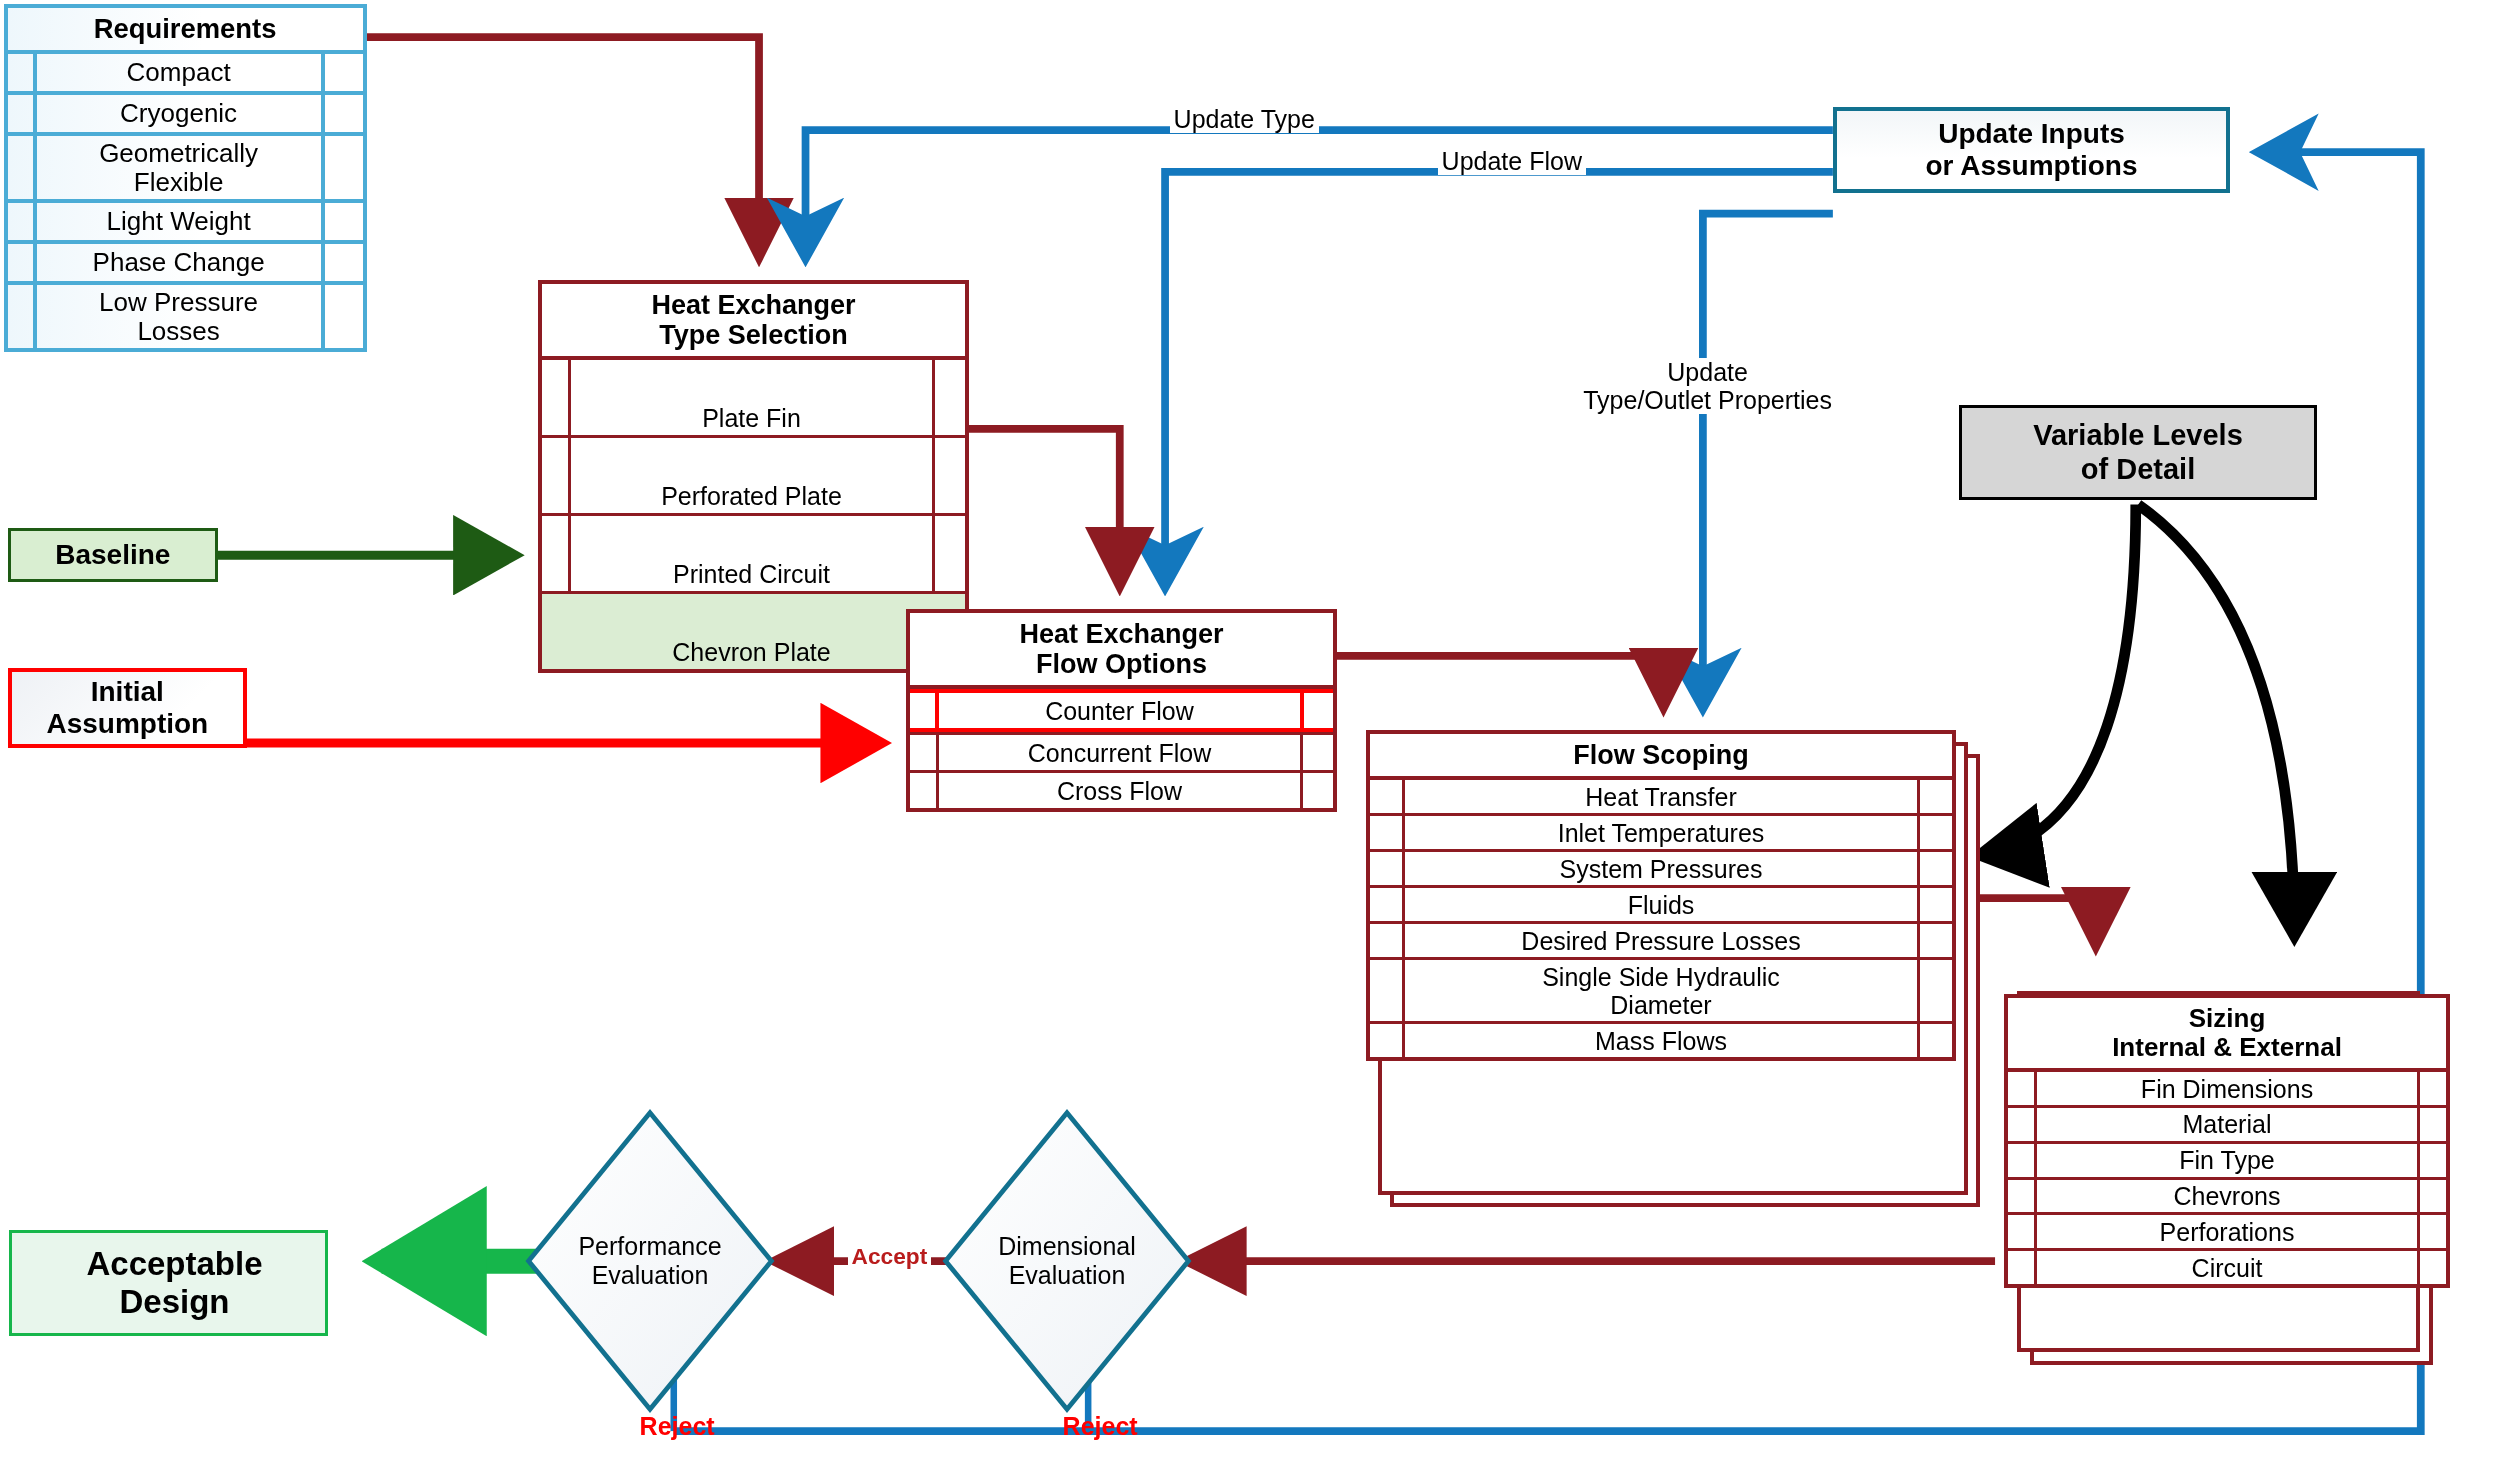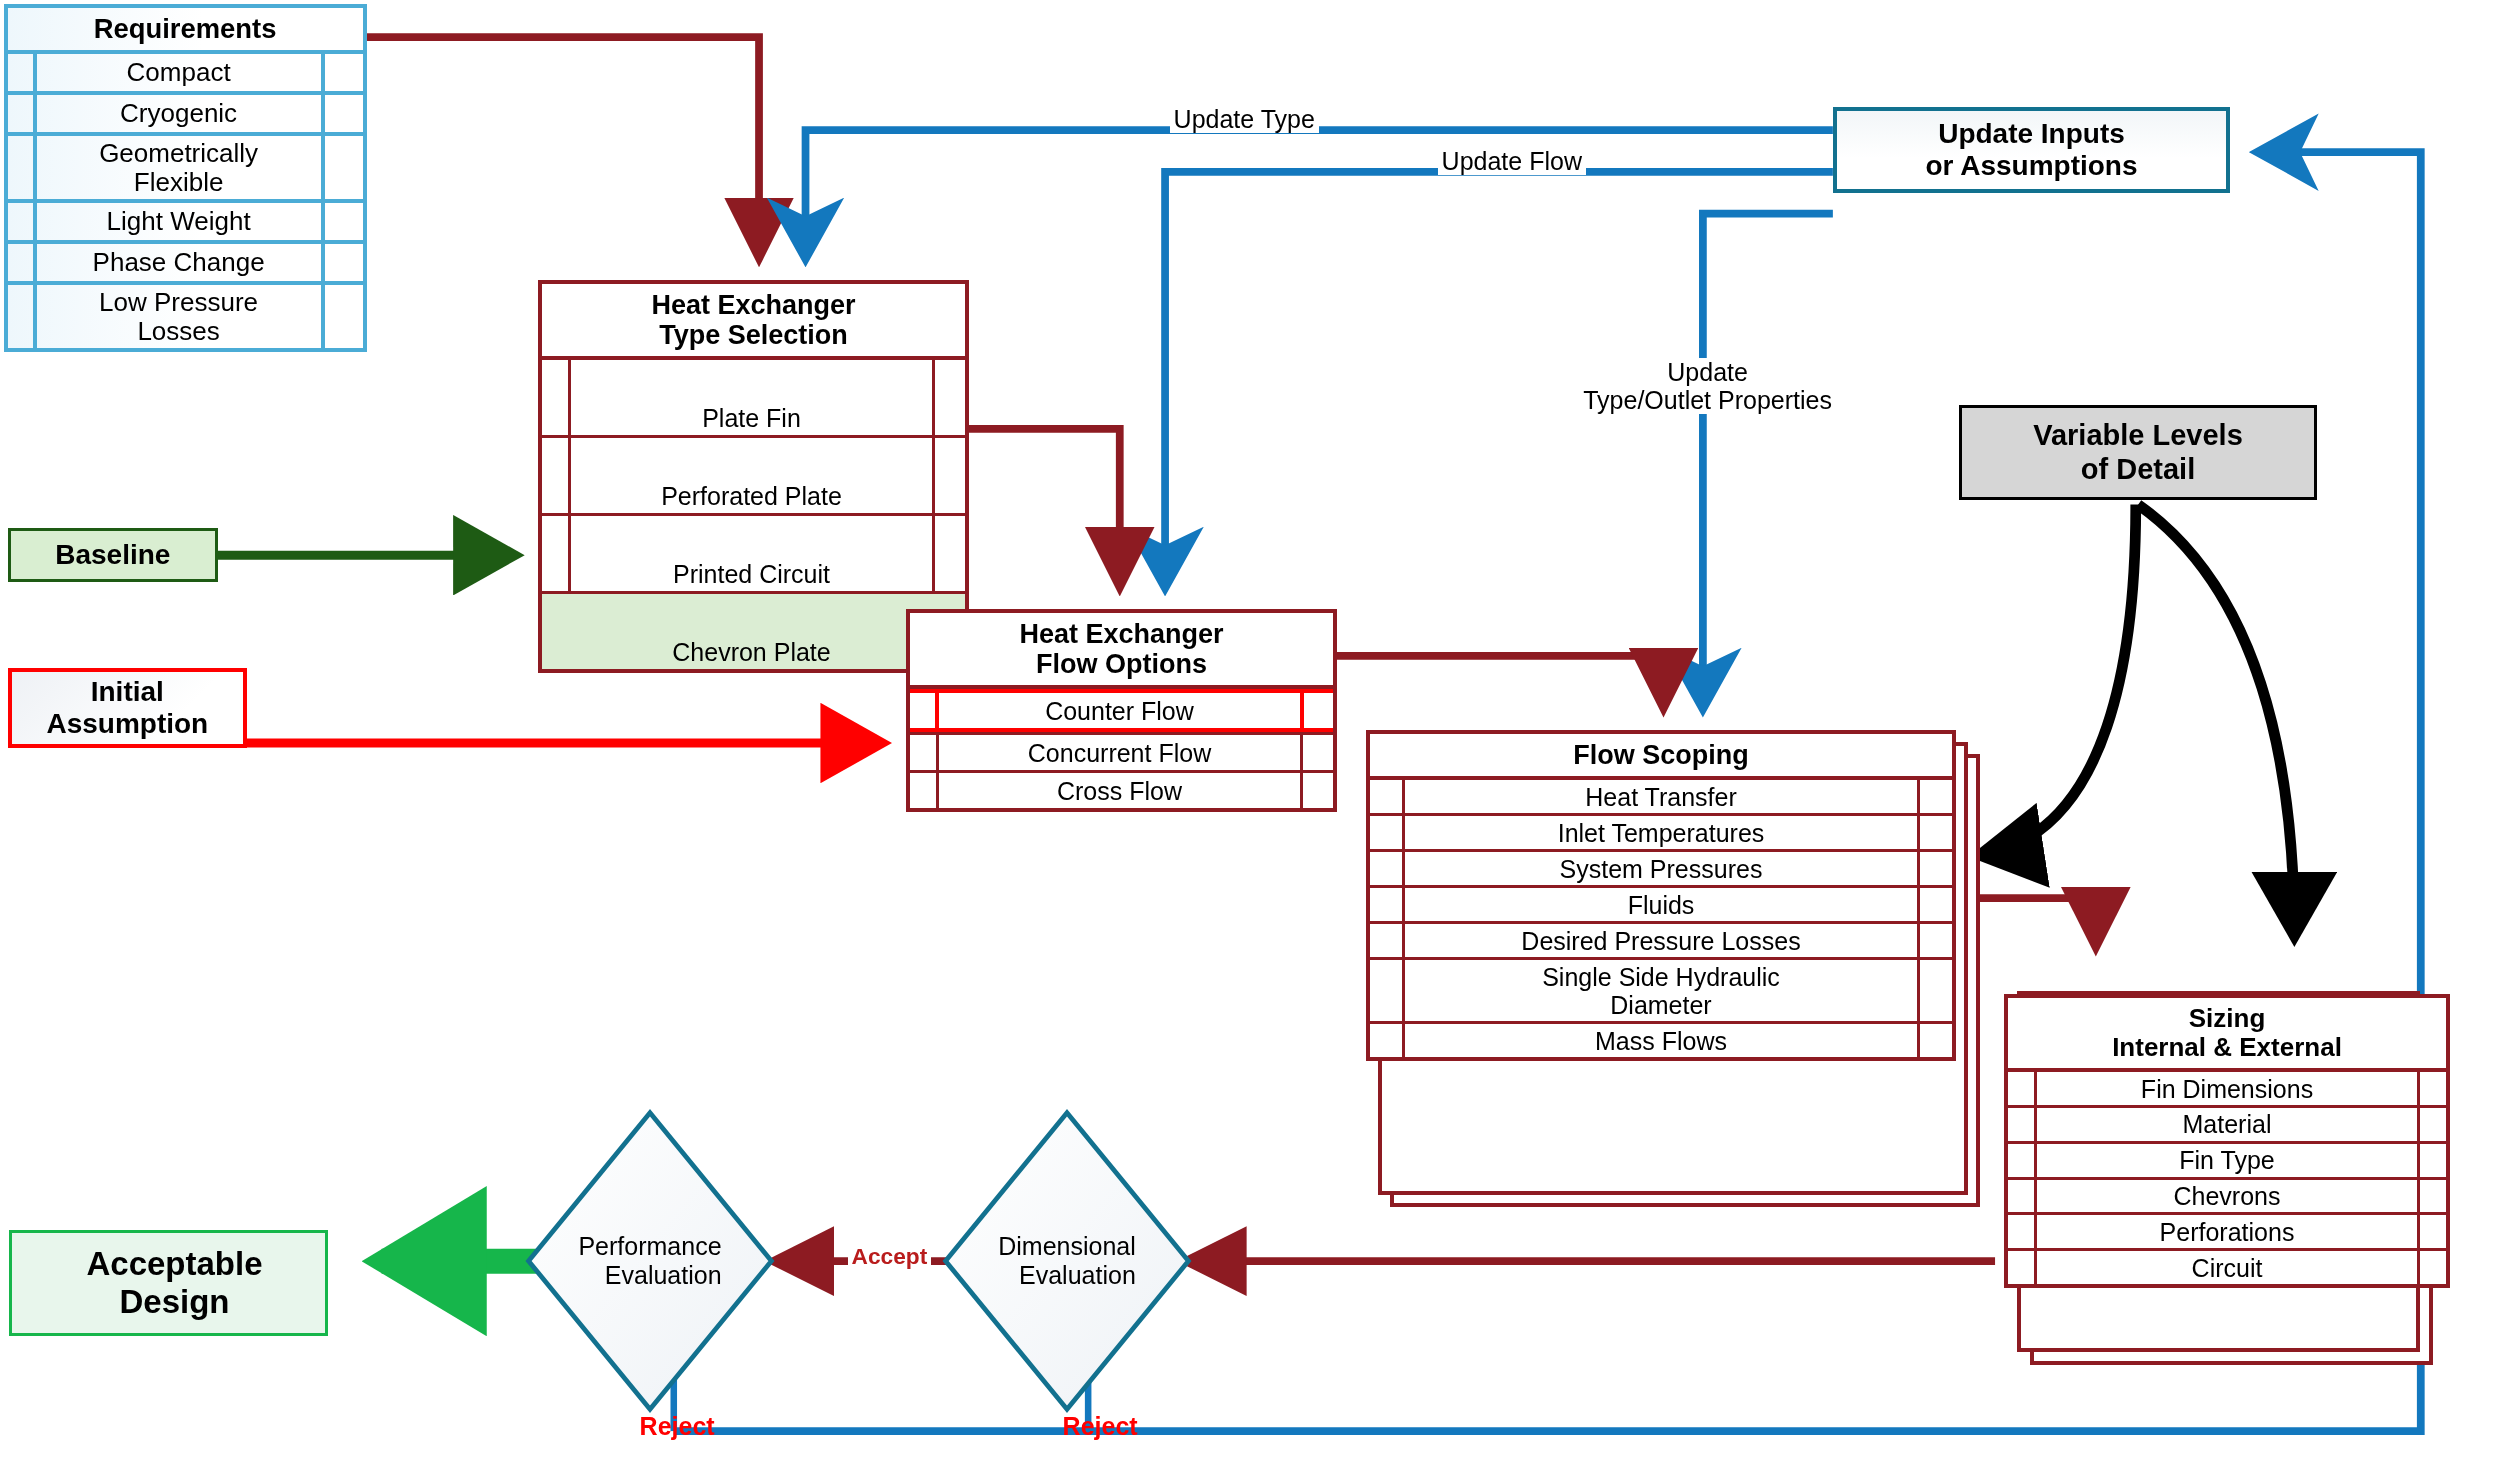--- a/index.html
+++ b/index.html
@@ -80,21 +80,21 @@
              font-size:28px;}
   #vlod{left:1959px;top:405px;width:358px;height:95px;
         border:3.6px solid #000;background:#D6D6D6;font-size:29px;}
   #accdesign{left:9px;top:1230px;width:319px;height:106px;
              border:3.6px solid #16B64B;background:#E8F6EC;font-size:33px;}
 
   
   .diamond{position:absolute;}
   .diamond .dtxt{position:absolute;left:0;top:0;width:100%;height:100%;
                  display:flex;flex-direction:column;align-items:center;
-                 justify-content:center;text-align:right;font-size:25px;
+                 justify-content:center;text-align:center;font-size:25px;
                  line-height:1.15;}
 
   
   .elab{position:absolute;font-size:25px;line-height:1.12;text-align:center;
         background:#fff;padding:0 3.6px;white-space:pre;}
   .elab.b{font-weight:bold;}
 </style>
 </head>
 <body>
 

